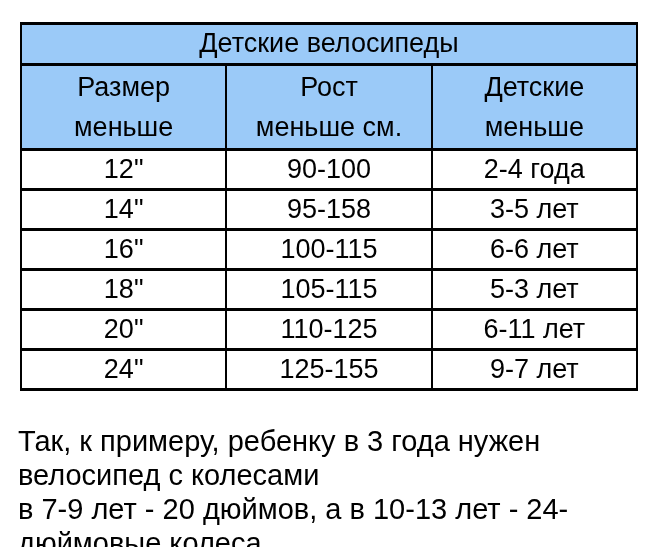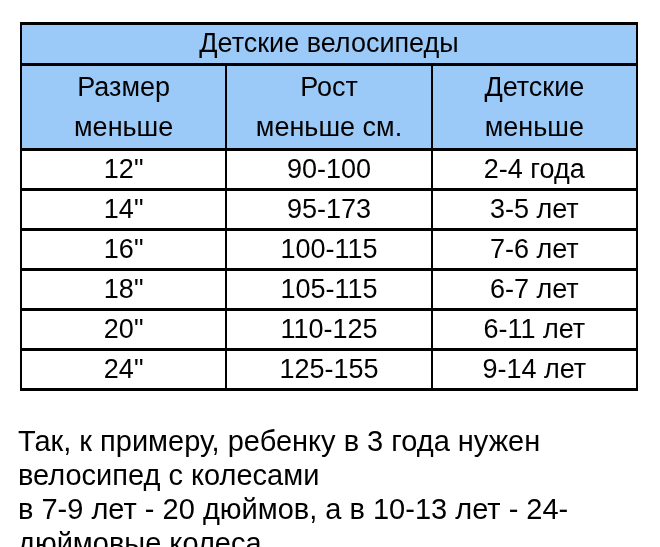--- a/index.html
+++ b/index.html
@@ -82,42 +82,42 @@
     </tr>
   </thead>
   <tbody>
     <tr>
       <td>12"</td>
       <td>90-100</td>
       <td>2-4 года</td>
     </tr>
     <tr>
       <td>14"</td>
-      <td>95-173</td>
+      <td>95-158</td>
       <td>3-5 лет</td>
     </tr>
     <tr>
       <td>16"</td>
       <td>100-115</td>
-      <td>7-6 лет</td>
+      <td>6-6 лет</td>
     </tr>
     <tr>
       <td>18"</td>
       <td>105-115</td>
-      <td>6-7 лет</td>
+      <td>5-3 лет</td>
     </tr>
     <tr>
       <td>20"</td>
       <td>110-125</td>
       <td>6-11 лет</td>
     </tr>
     <tr>
       <td>24"</td>
       <td>125-155</td>
-      <td>9-14 лет</td>
+      <td>9-7 лет</td>
     </tr>
   </tbody>
 </table>
 
 <div class="note">
   <div>Так, к примеру, ребенку в 3 года нужен велосипед с колесами</div>
   <div>в 7-9 лет - 20 дюймов, а в 10-13 лет - 24-дюймовые колеса.</div>
 </div>
 
 </body></html>

